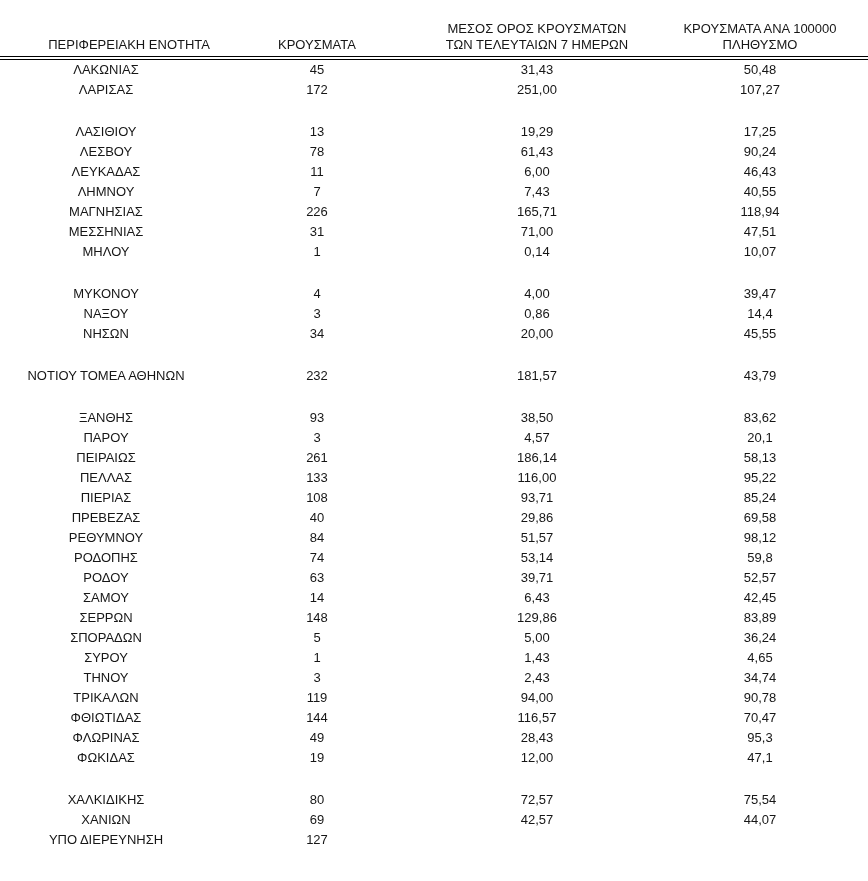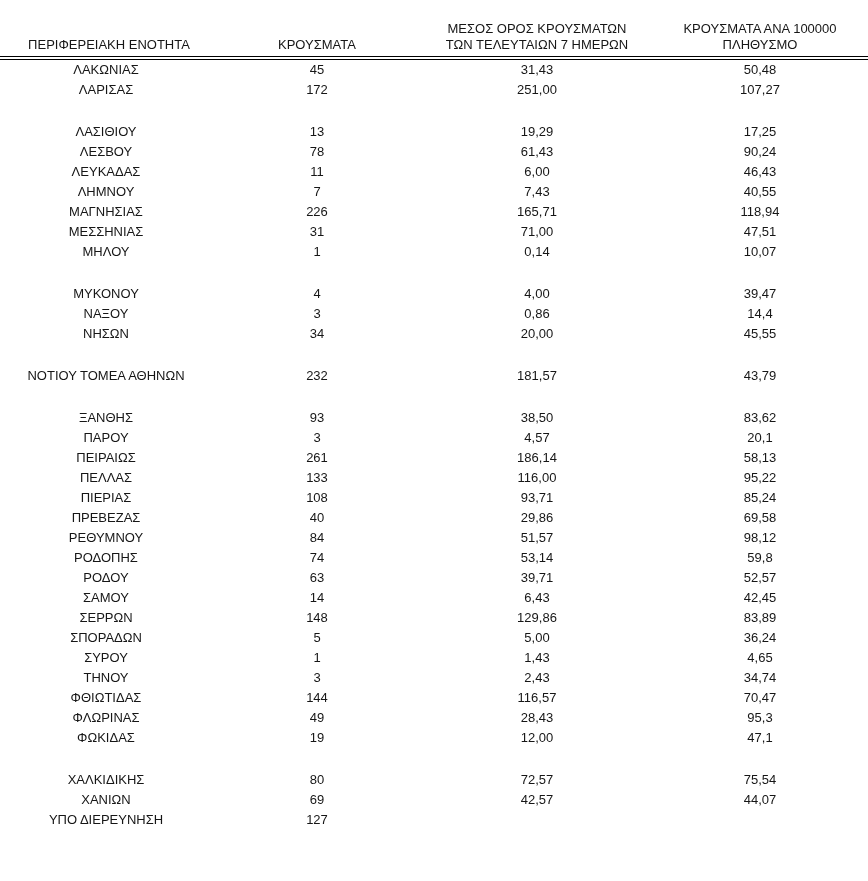--- a/index.html
+++ b/index.html
@@ -26,21 +26,21 @@
     font-weight: 400;
     vertical-align: bottom;
     text-align: center;
     padding: 21px 2px 3px 2px;
     line-height: 16px;
     white-space: pre-line;
     border-bottom: 4px double #000000;
     font-size: 13px;
   }
   thead th.region-head {
-    text-align: center;
+    text-align: right;
     padding-left: 8px;
   }
   tbody td {
     text-align: center;
     height: 20px;
     line-height: 20px;
     padding: 0 2px;
     font-size: 13px;
     white-space: nowrap;
     overflow: hidden;
@@ -240,20 +240,26 @@
           <td>1,43</td>
           <td>4,65</td>
         </tr>
         <tr>
           <td>ΤΗΝΟΥ</td>
           <td>3</td>
           <td>2,43</td>
           <td>34,74</td>
         </tr>
         <tr>
+          <td>ΤΡΙΚΑΛΩΝ</td>
+          <td>119</td>
+          <td>94,00</td>
+          <td>90,78</td>
+        </tr>
+        <tr>
           <td>ΦΘΙΩΤΙΔΑΣ</td>
           <td>144</td>
           <td>116,57</td>
           <td>70,47</td>
         </tr>
         <tr>
           <td>ΦΛΩΡΙΝΑΣ</td>
           <td>49</td>
           <td>28,43</td>
           <td>95,3</td>

